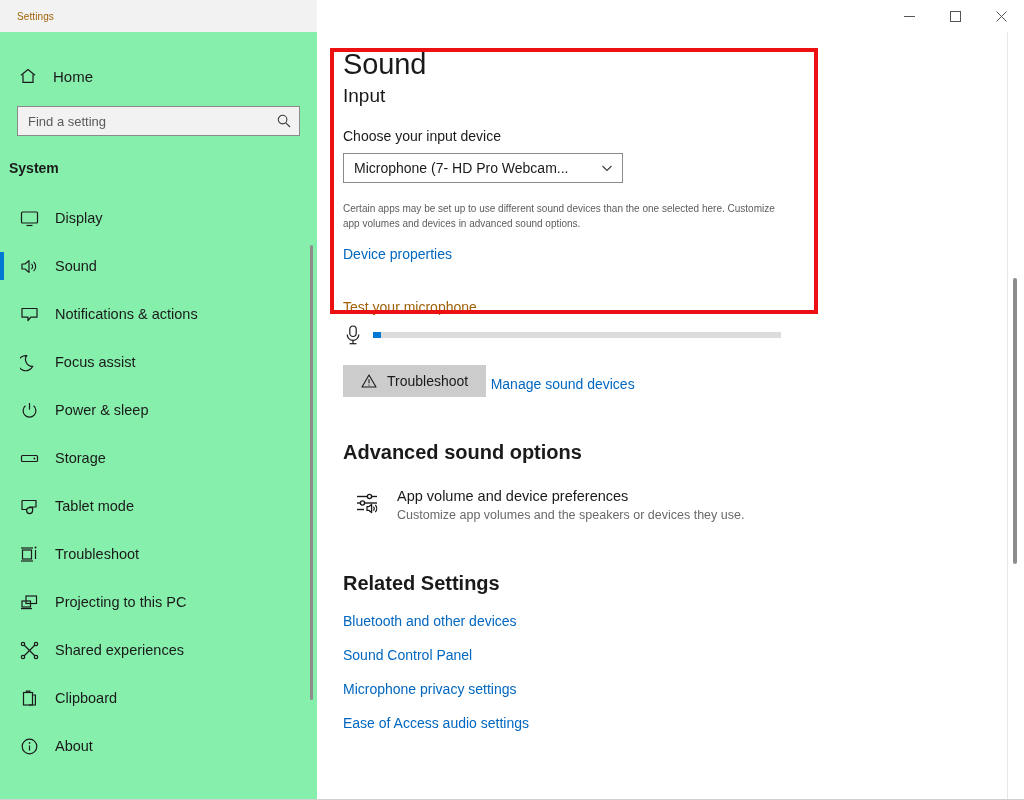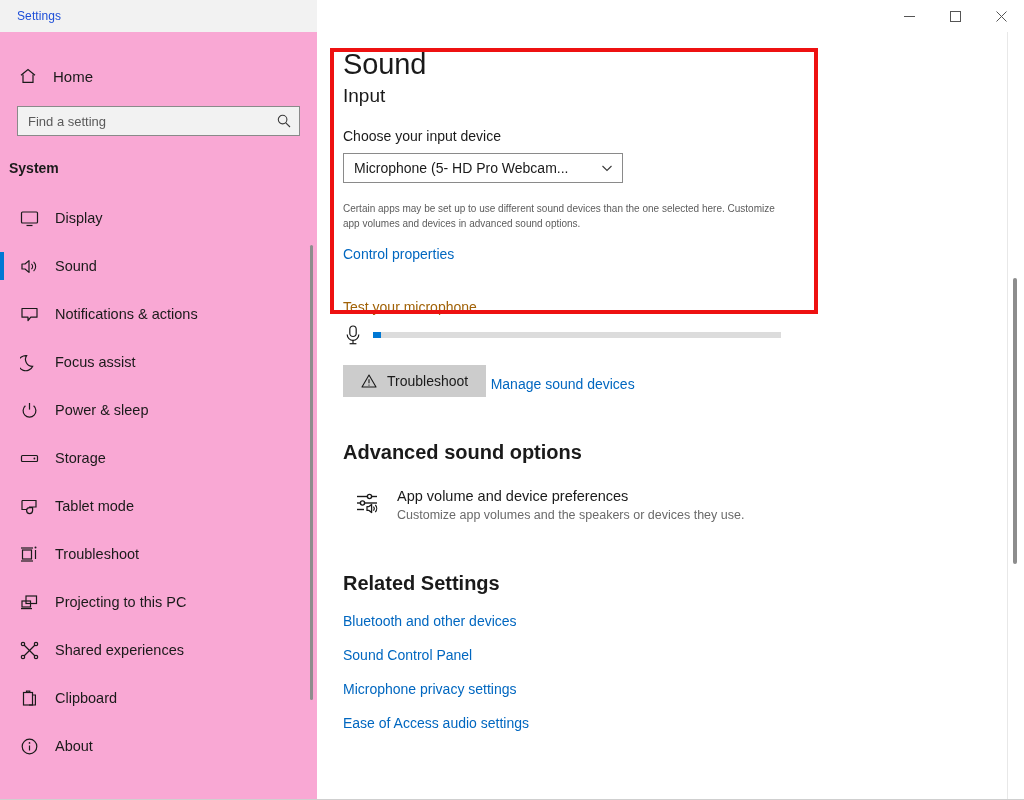--- a/index.html
+++ b/index.html
@@ -30,22 +30,22 @@
     z-index: 20;
   }
   .titlebar-left {
     width: 317px;
     background: #f2f2f2;
     display: flex;
     align-items: center;
     padding-left: 17px;
   }
   .titlebar-title {
-    font-size: 12px;
-    color: #1d4ed8;
+    font-size: 10px;
+    color: #a16207;
     letter-spacing: .1px;
   }
   .titlebar-right {
     flex: 1;
     background: #ffffff;
     display: flex;
     justify-content: flex-end;
     align-items: stretch;
   }
   .winbtn {
@@ -58,21 +58,21 @@
     cursor: default;
   }
   .winbtn svg { display: block; }
 
   
   .sidebar {
     position: absolute;
     top: 32px; left: 0;
     width: 317px;
     height: 768px;
-    background: #f9a8d4;
+    background: #86efac;
     overflow: hidden;
   }
   .home-row {
     display: flex;
     align-items: center;
     height: 40px;
     margin-top: 24px;
     padding-left: 17px;
     cursor: default;
   }
@@ -567,31 +567,31 @@
 
   <div class="content">
     <div class="content-inner">
 
       <h1 class="page-title">Sound</h1>
       <h2 class="subhead">Input</h2>
 
       <div class="field-label">Choose your input device</div>
 
       <div class="combo">
-        <span class="combo-text">Microphone (5- HD Pro Webcam...</span>
+        <span class="combo-text">Microphone (7- HD Pro Webcam...</span>
         <span class="combo-chevron">
           <svg width="14" height="14" viewBox="0 0 14 14">
             <path d="M2.5 5 L7 9.5 L11.5 5" fill="none" stroke="#3a3a3a" stroke-width="1.1"></path>
           </svg>
         </span>
       </div>
 
       <p class="desc">Certain apps may be set up to use different sound devices than the one selected here. Customize app volumes and devices in advanced sound options.</p>
 
-      <a class="link device-props">Control properties</a>
+      <a class="link device-props">Device properties</a>
 
       <div class="test-label">Test your microphone</div>
 
       <div class="meter-row">
         <span class="mic-icon">
           <svg width="20" height="22" viewBox="0 0 20 22">
             <rect x="6.8" y="2" width="6.4" height="10.5" rx="3.2" fill="none" stroke="#1a1a1a" stroke-width="1.2"></rect>
             <path d="M4.2 10.5 a5.8 5.8 0 0 0 11.6 0" fill="none" stroke="#1a1a1a" stroke-width="1.2"></path>
             <line x1="10" y1="16.3" x2="10" y2="19.4" stroke="#1a1a1a" stroke-width="1.2"></line>
             <line x1="6.6" y1="19.7" x2="13.4" y2="19.7" stroke="#1a1a1a" stroke-width="1.2"></line>

